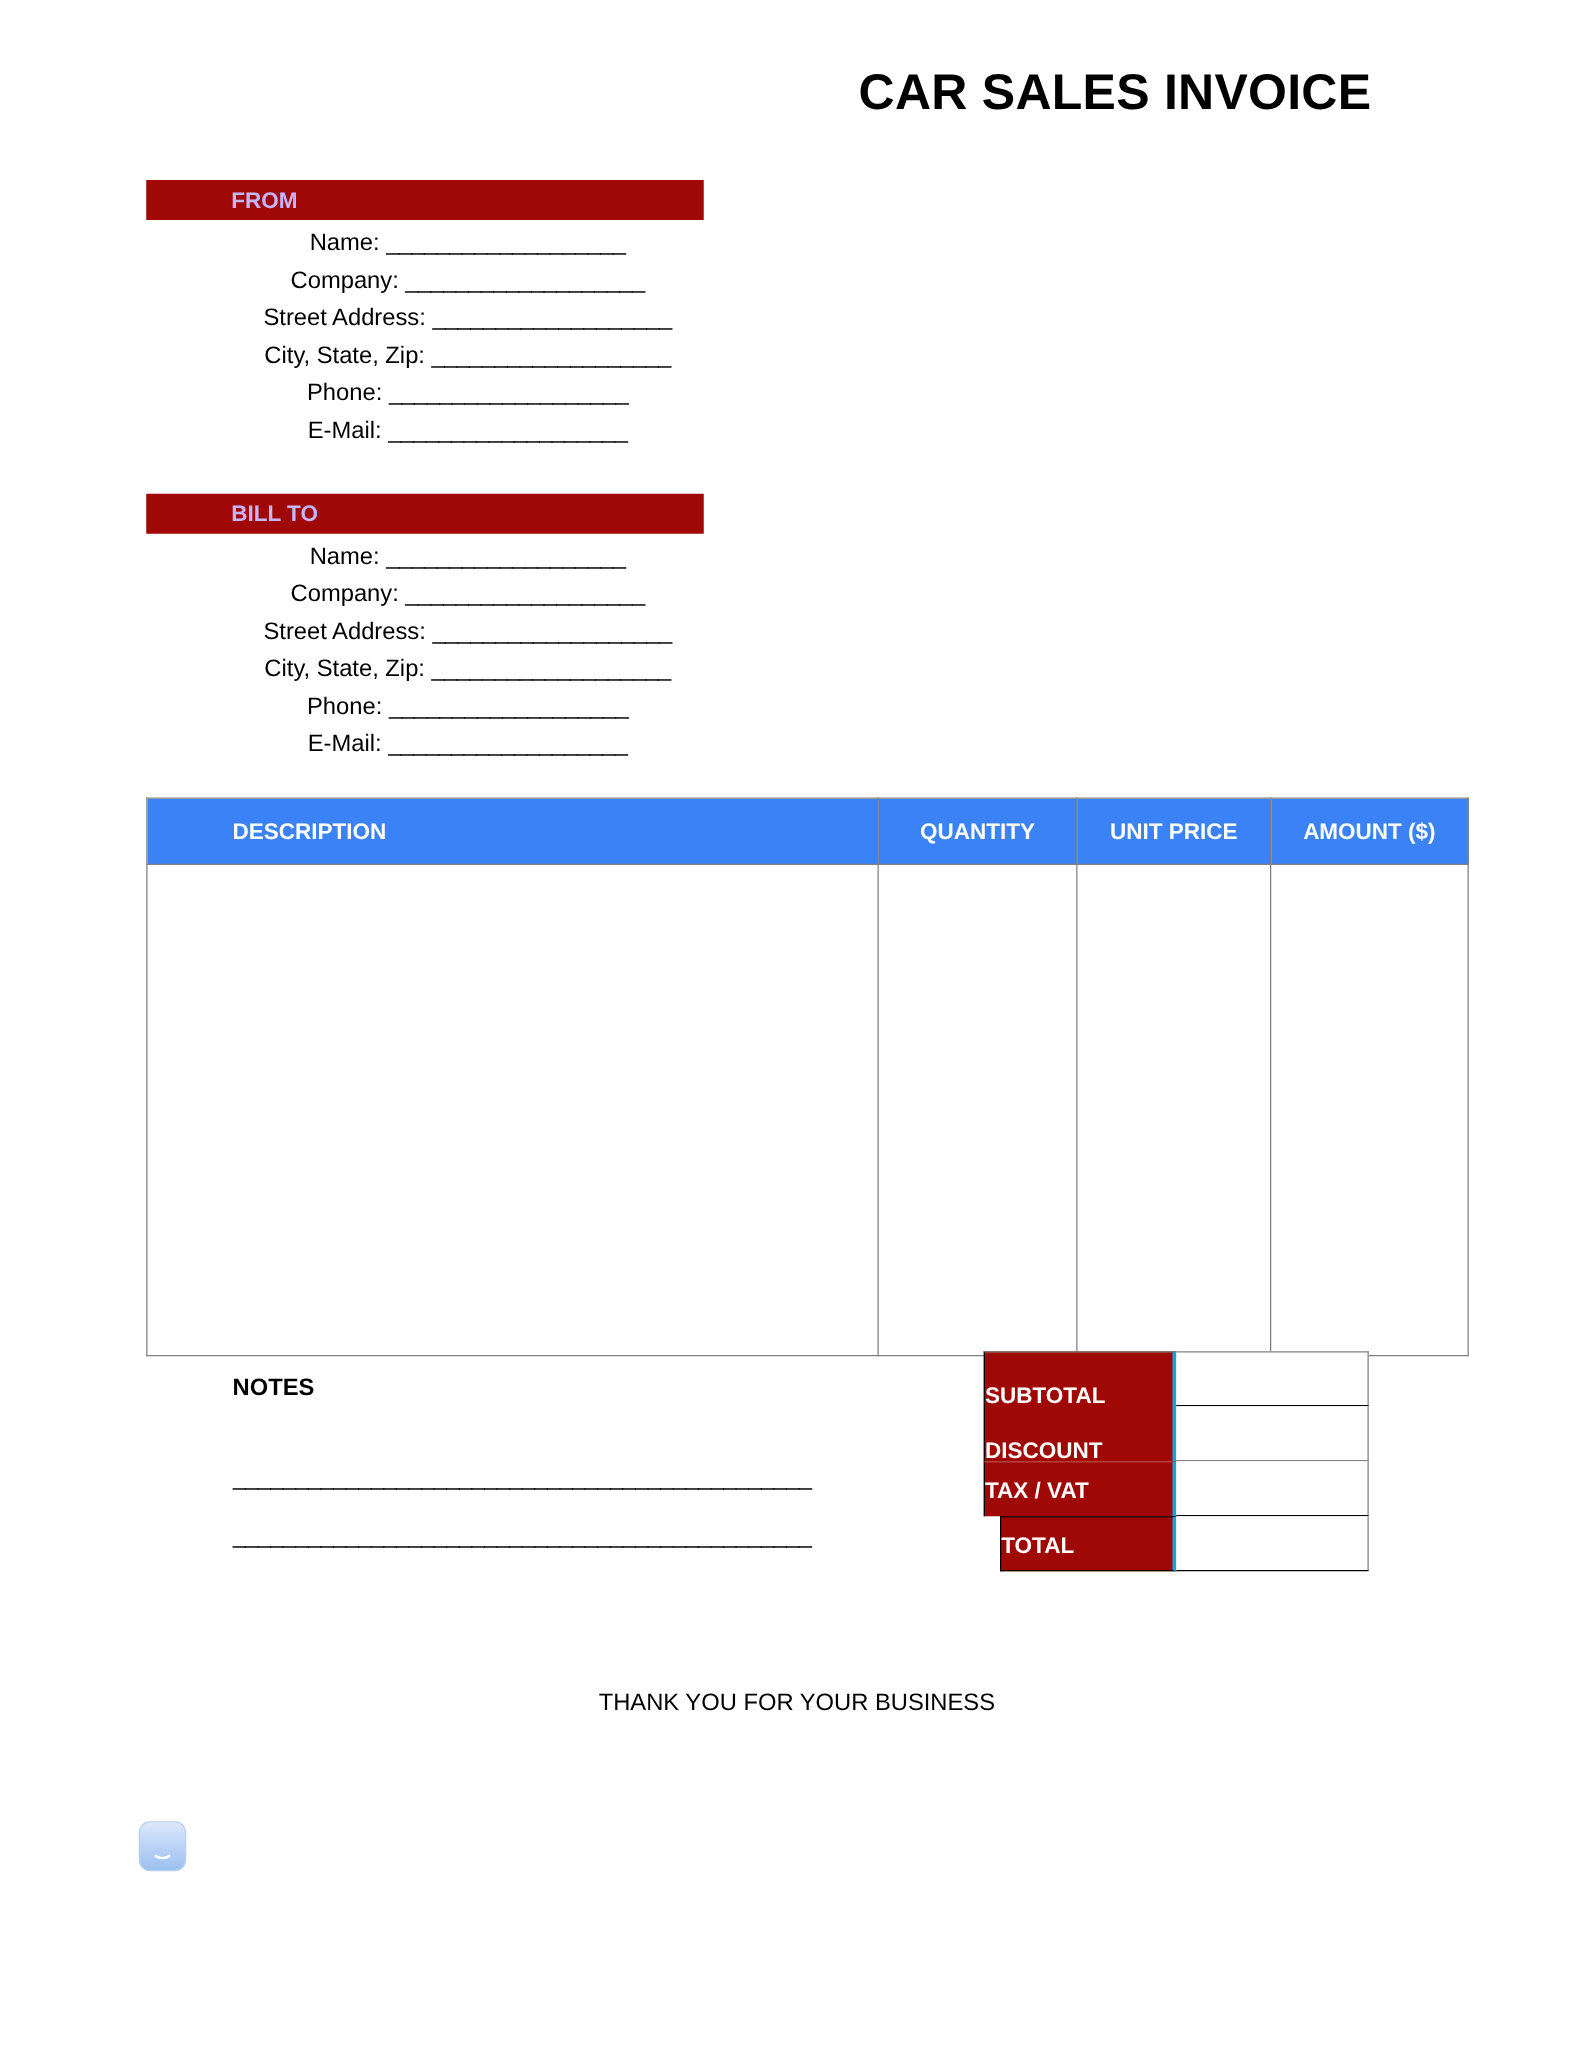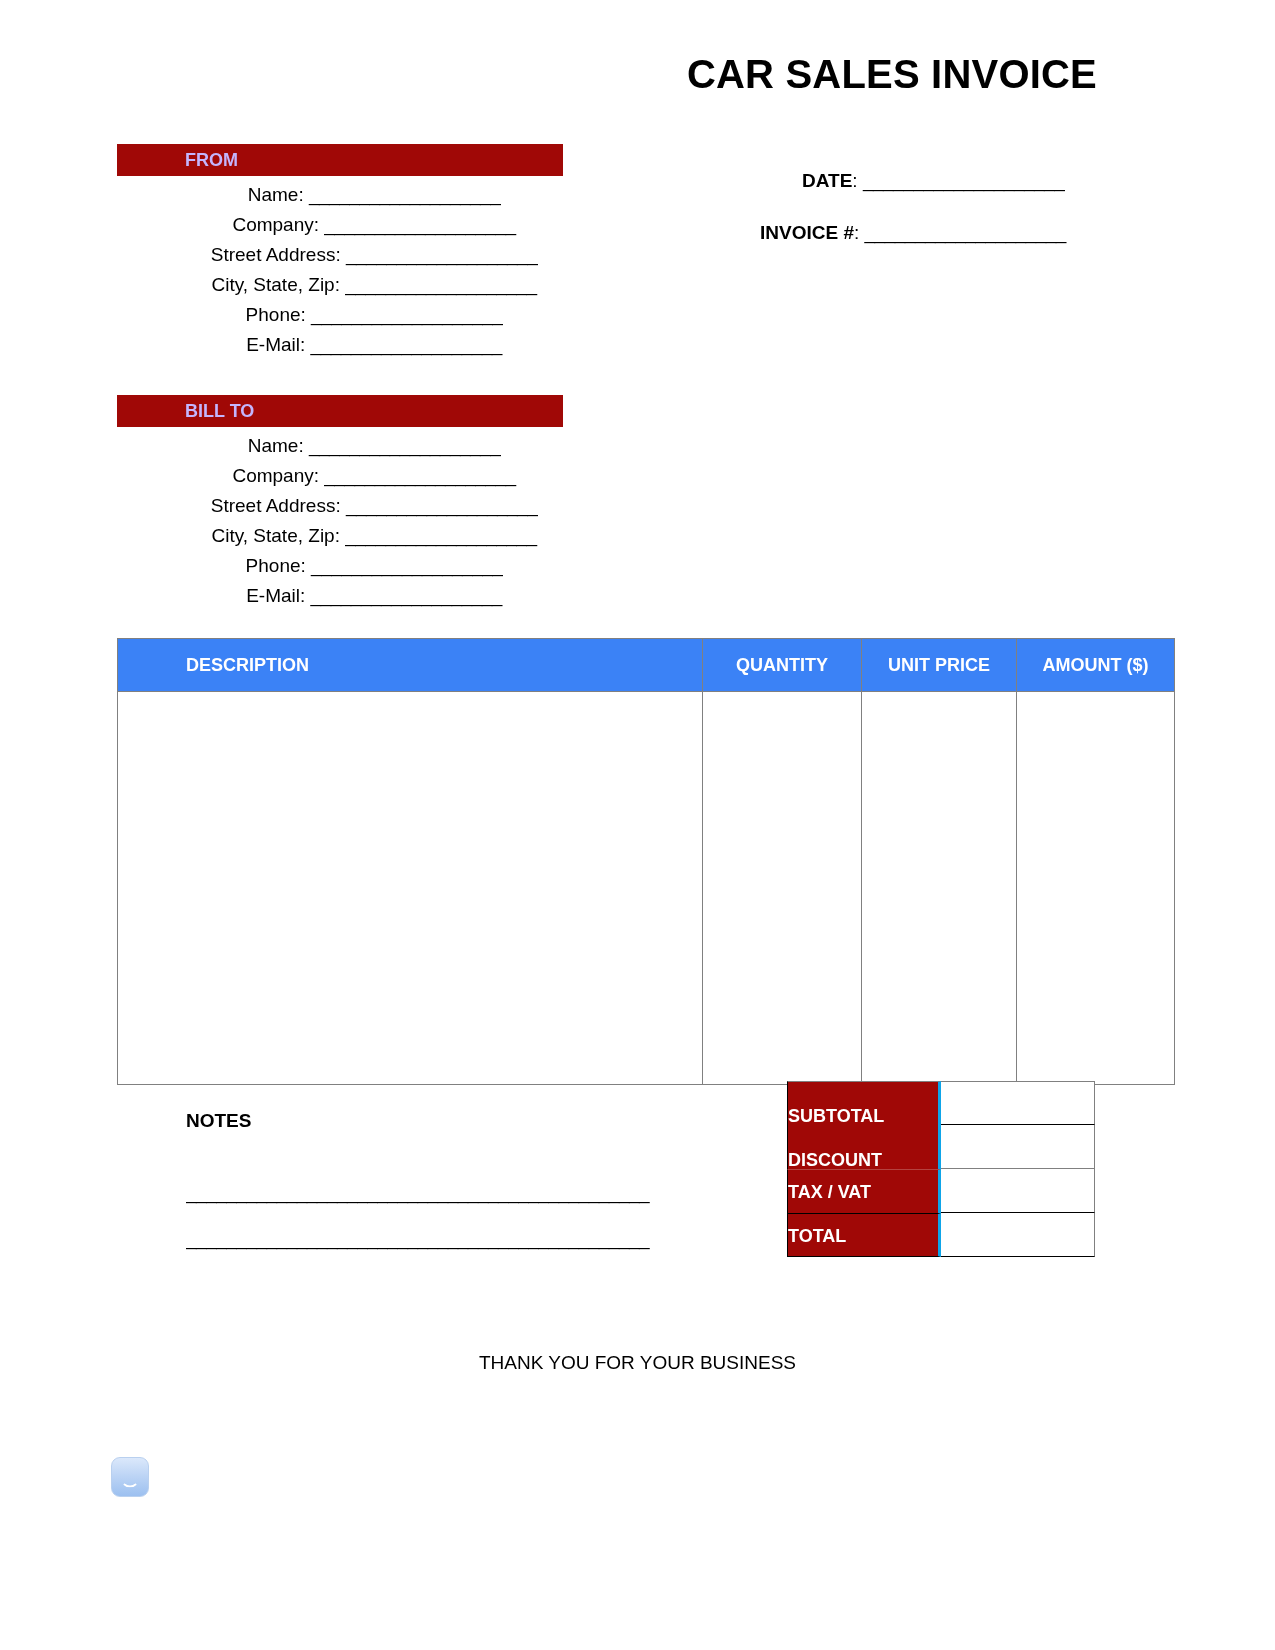--- a/index.html
+++ b/index.html
@@ -112,21 +112,20 @@
     height: 390px;
     background: #ffffff;
   }
 
   
   .notes {
     position: absolute;
     left: 186px;
     top: 1100px;
     width: 500px;
-    margin-top: 10px;
   }
   .notes-title {
     font-size: 19px;
     font-weight: bold;
     margin-bottom: 38px;
   }
   .notes-line {
     font-size: 19px;
     letter-spacing: -0.5px;
     line-height: 46px;
@@ -170,20 +169,21 @@
   .tot-block-b {
     height: 44px;
     line-height: 44px;
     border-top: 1px solid #b5423f;
   }
   .tot-block-c {
     height: 44px;
     line-height: 44px;
     border-top: 1px solid #000000;
     border-bottom: 1px solid #000000;
+    margin-left: 13px;
   }
   .tot-values {
     position: absolute;
     left: 154px;
     top: 0;
     width: 154px;
   }
   .tot-val {
     height: 44px;
     box-sizing: border-box;
@@ -230,28 +230,20 @@
     border-radius: 50%;
   }
 </style>
 </head>
 <body>
 
 <div class="page">
 
   <div class="title">CAR SALES INVOICE</div>
 
-  <div class="meta">
-    <div class="meta-row date">
-      <span class="meta-label">DATE</span><span>: </span><span class="meta-line">____________________</span>
-    </div>
-    <div class="meta-row invoice">
-      <span class="meta-label">INVOICE #</span><span>: </span><span class="meta-line">____________________</span>
-    </div>
-  </div>
 
   <div class="party party-from">
     <div class="party-header">FROM</div>
     <div class="party-fields">
       <div class="field-row">
         <span class="field-label">Name: </span><span class="field-line">___________________</span>
       </div>
       <div class="field-row">
         <span class="field-label">Company: </span><span class="field-line">___________________</span>
       </div>

